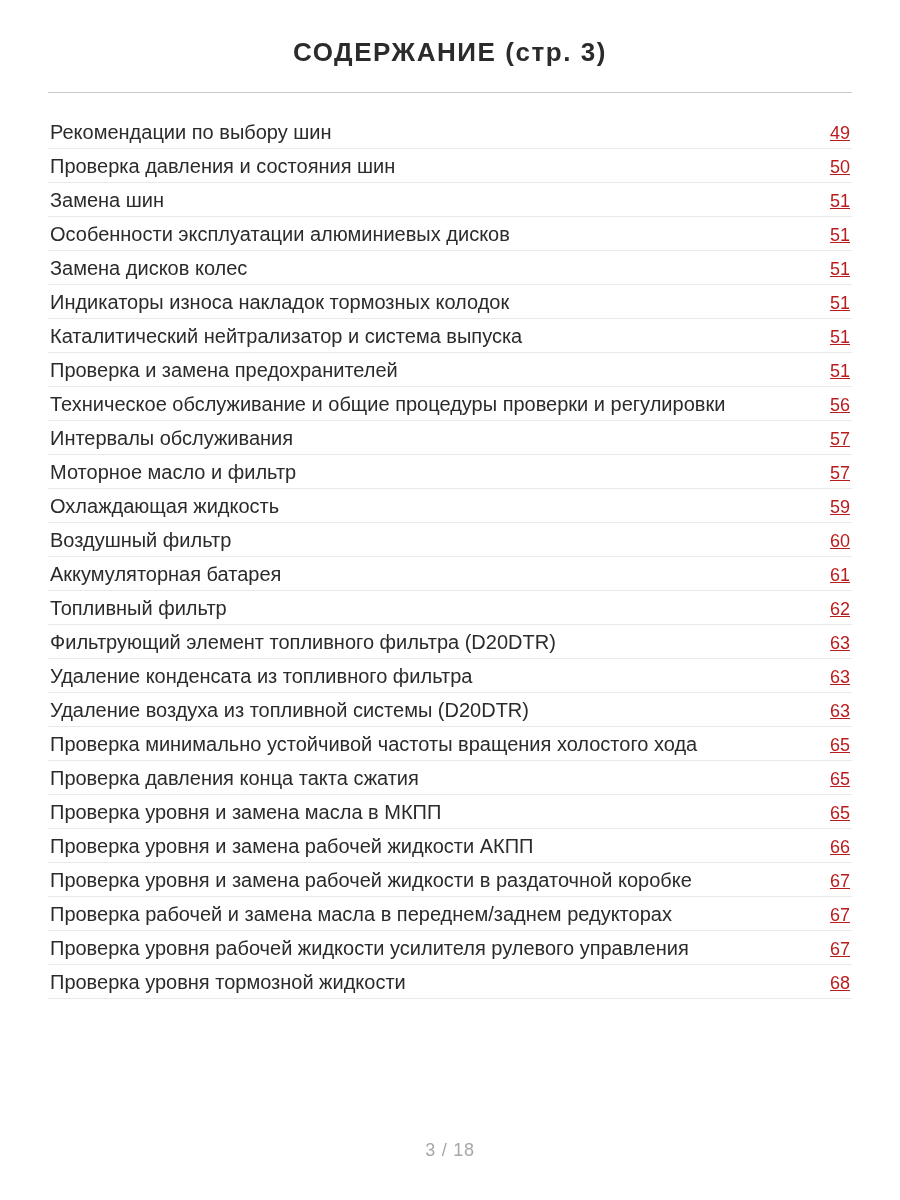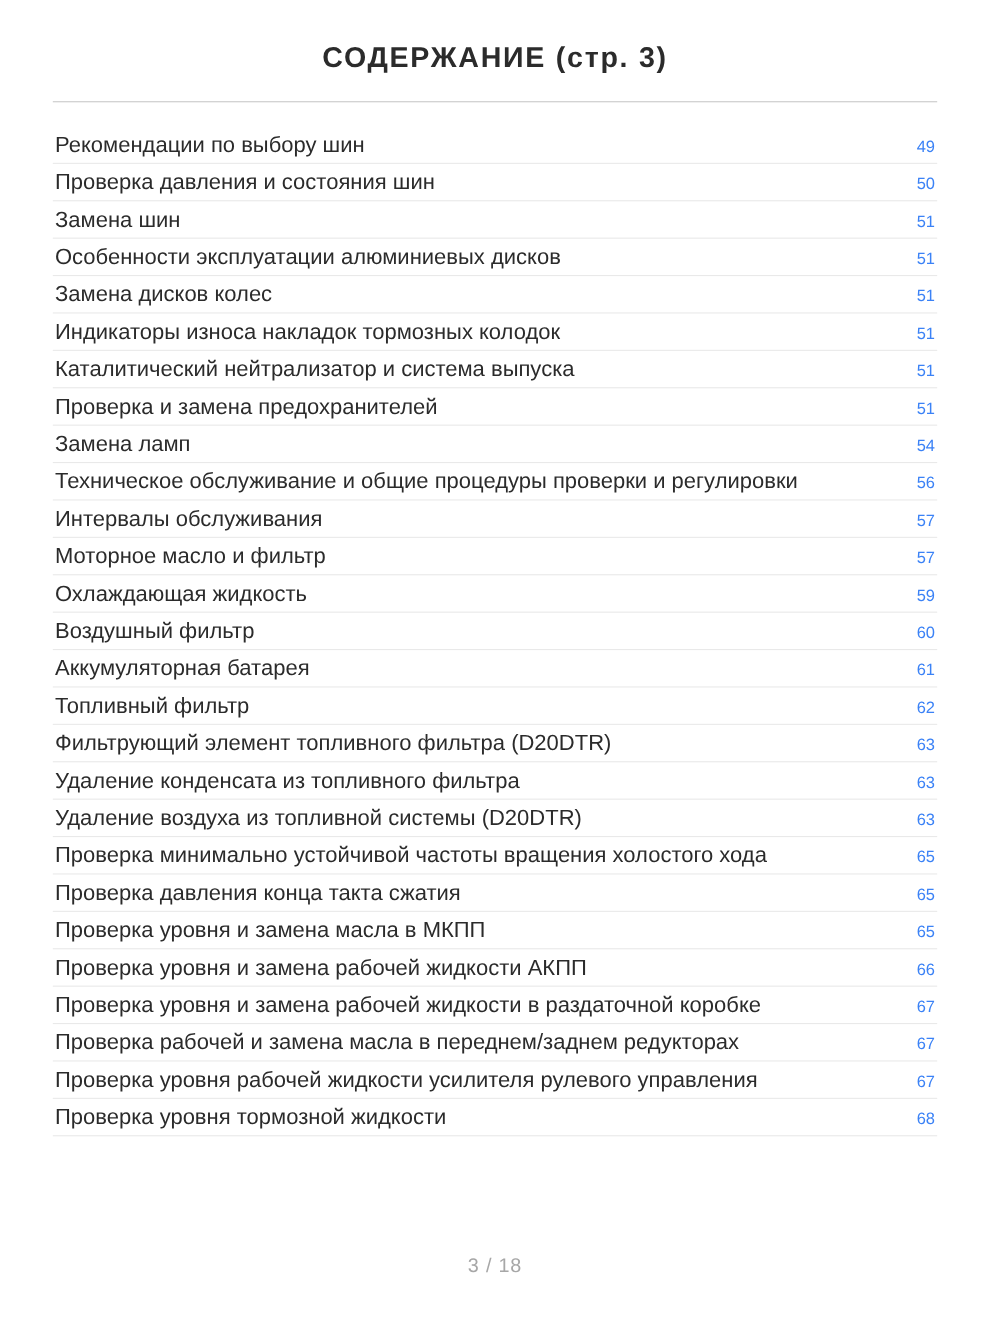--- a/index.html
+++ b/index.html
@@ -68,26 +68,27 @@
     font-size: 20px;
     color: #2b2b2b;
     line-height: 34px;
     white-space: nowrap;
     overflow: hidden;
     text-overflow: ellipsis;
     padding-right: 18px;
   }
 
   .toc-page {
-    font-size: 15px;
-    color: #3b82f6;
+    font-size: 18px;
+    color: #b91c1c;
     line-height: 34px;
     flex: 0 0 auto;
     min-width: 26px;
     text-align: right;
+    text-decoration: underline;
   }
 
   
   .footer {
     position: absolute;
     left: 0;
     right: 0;
     top: 1140px;
     text-align: center;
     font-size: 18px;
@@ -131,24 +132,20 @@
       </div>
       <div class="toc-row">
         <span class="toc-title">Каталитический нейтрализатор и система выпуска</span>
         <span class="toc-page">51</span>
       </div>
       <div class="toc-row">
         <span class="toc-title">Проверка и замена предохранителей</span>
         <span class="toc-page">51</span>
       </div>
       <div class="toc-row">
-        <span class="toc-title">Замена ламп</span>
-        <span class="toc-page">54</span>
-      </div>
-      <div class="toc-row">
         <span class="toc-title">Техническое обслуживание и общие процедуры проверки и регулировки</span>
         <span class="toc-page">56</span>
       </div>
       <div class="toc-row">
         <span class="toc-title">Интервалы обслуживания</span>
         <span class="toc-page">57</span>
       </div>
       <div class="toc-row">
         <span class="toc-title">Моторное масло и фильтр</span>
         <span class="toc-page">57</span>

